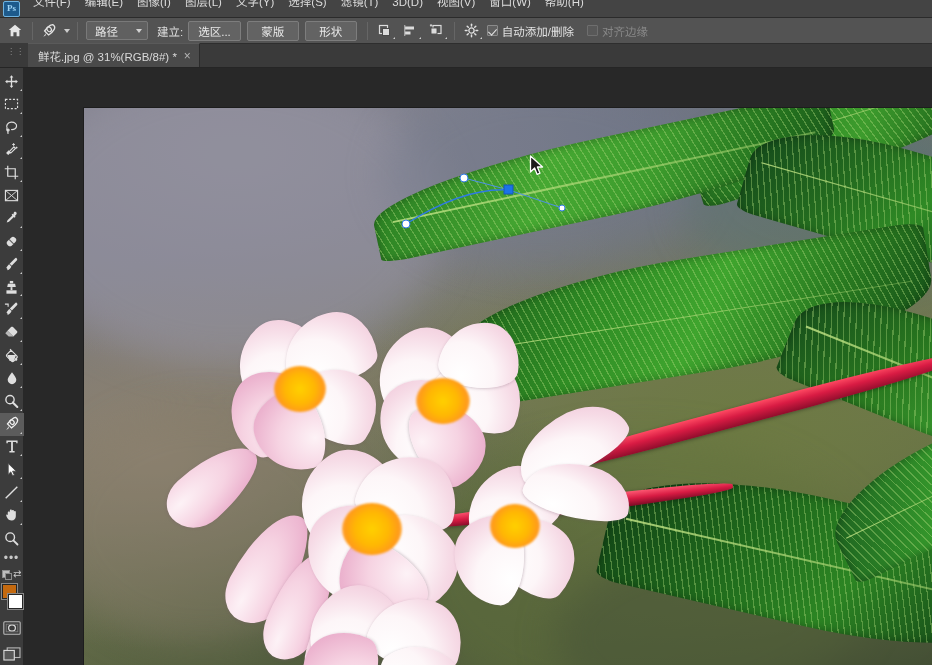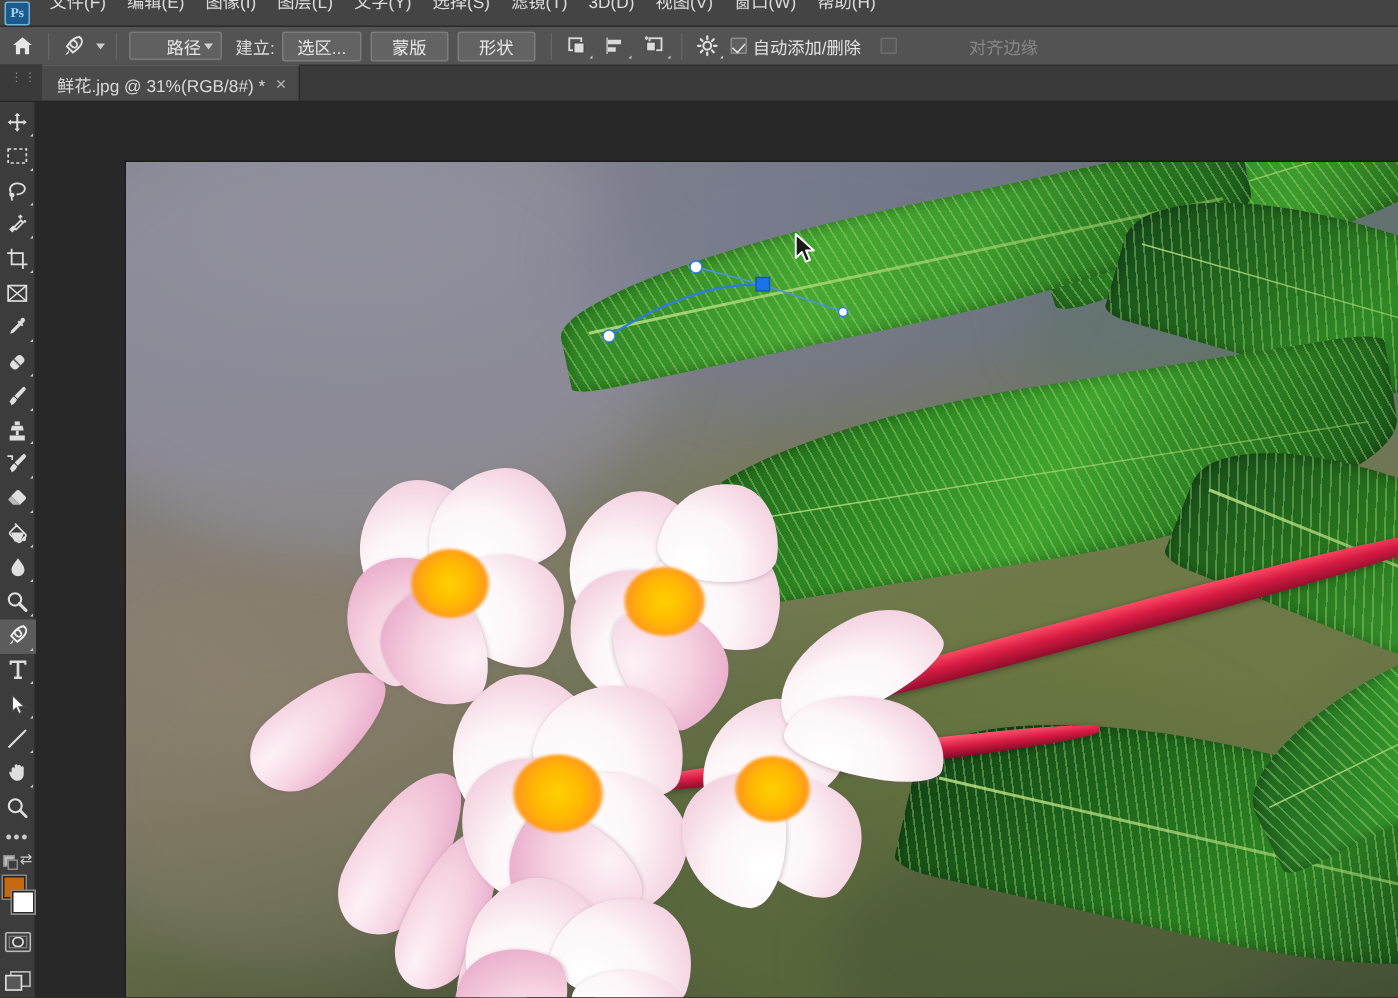--- a/index.html
+++ b/index.html
@@ -69,21 +69,21 @@
     border-left: 3.5px solid transparent; border-right: 3.5px solid transparent;
     border-top: 4px solid #cccccc;
   }
   .opt-select {
     position: relative;
     width: 62px; height: 19px;
     background: #606060;
     border: 1px solid #797979;
     border-radius: 2px;
     display: flex; align-items: center;
-    padding-left: 24px;
+    padding-left: 8px;
     font-size: 11.5px; color: #e6e6e6;
     margin-left: 4px;
     cursor: default;
   }
   .opt-select .sel-caret {
     position: absolute; right: 5px; top: 50%;
     width: 0; height: 0; margin-top: -2px;
     border-left: 3.5px solid transparent; border-right: 3.5px solid transparent;
     border-top: 4px solid #d2d2d2;
   }
@@ -114,21 +114,21 @@
     width: 11px; height: 11px; border: 1px solid #8a8a8a; background: #606060;
     border-radius: 1px; position: relative; margin-right: 4px;
   }
   .chkbox.checked:after {
     content: ""; position: absolute; left: 2px; top: 1px;
     width: 4px; height: 7px;
     border: solid #e4e4e4; border-width: 0 1.6px 1.6px 0;
     transform: rotate(42deg);
   }
   .chklabel { font-size: 11.5px; color: #e2e2e2; white-space: nowrap; }
-  .chklabel.dim { color: #878787; margin-left: 44px; }
+  .chklabel.dim { color: #878787; }
   .chkbox.dim { border-color: #6e6e6e; background: #585858; }
 
   
   .tabbar {
     position: absolute; left: 0; top: 44px; width: 932px; height: 24px;
     background: #3a3a3a;
     display: flex; align-items: flex-end;
     border-bottom: 1px solid #252525;
   }
   .tab-gutter { width: 28px; height: 24px; background: #3a3a3a; position: relative; }

